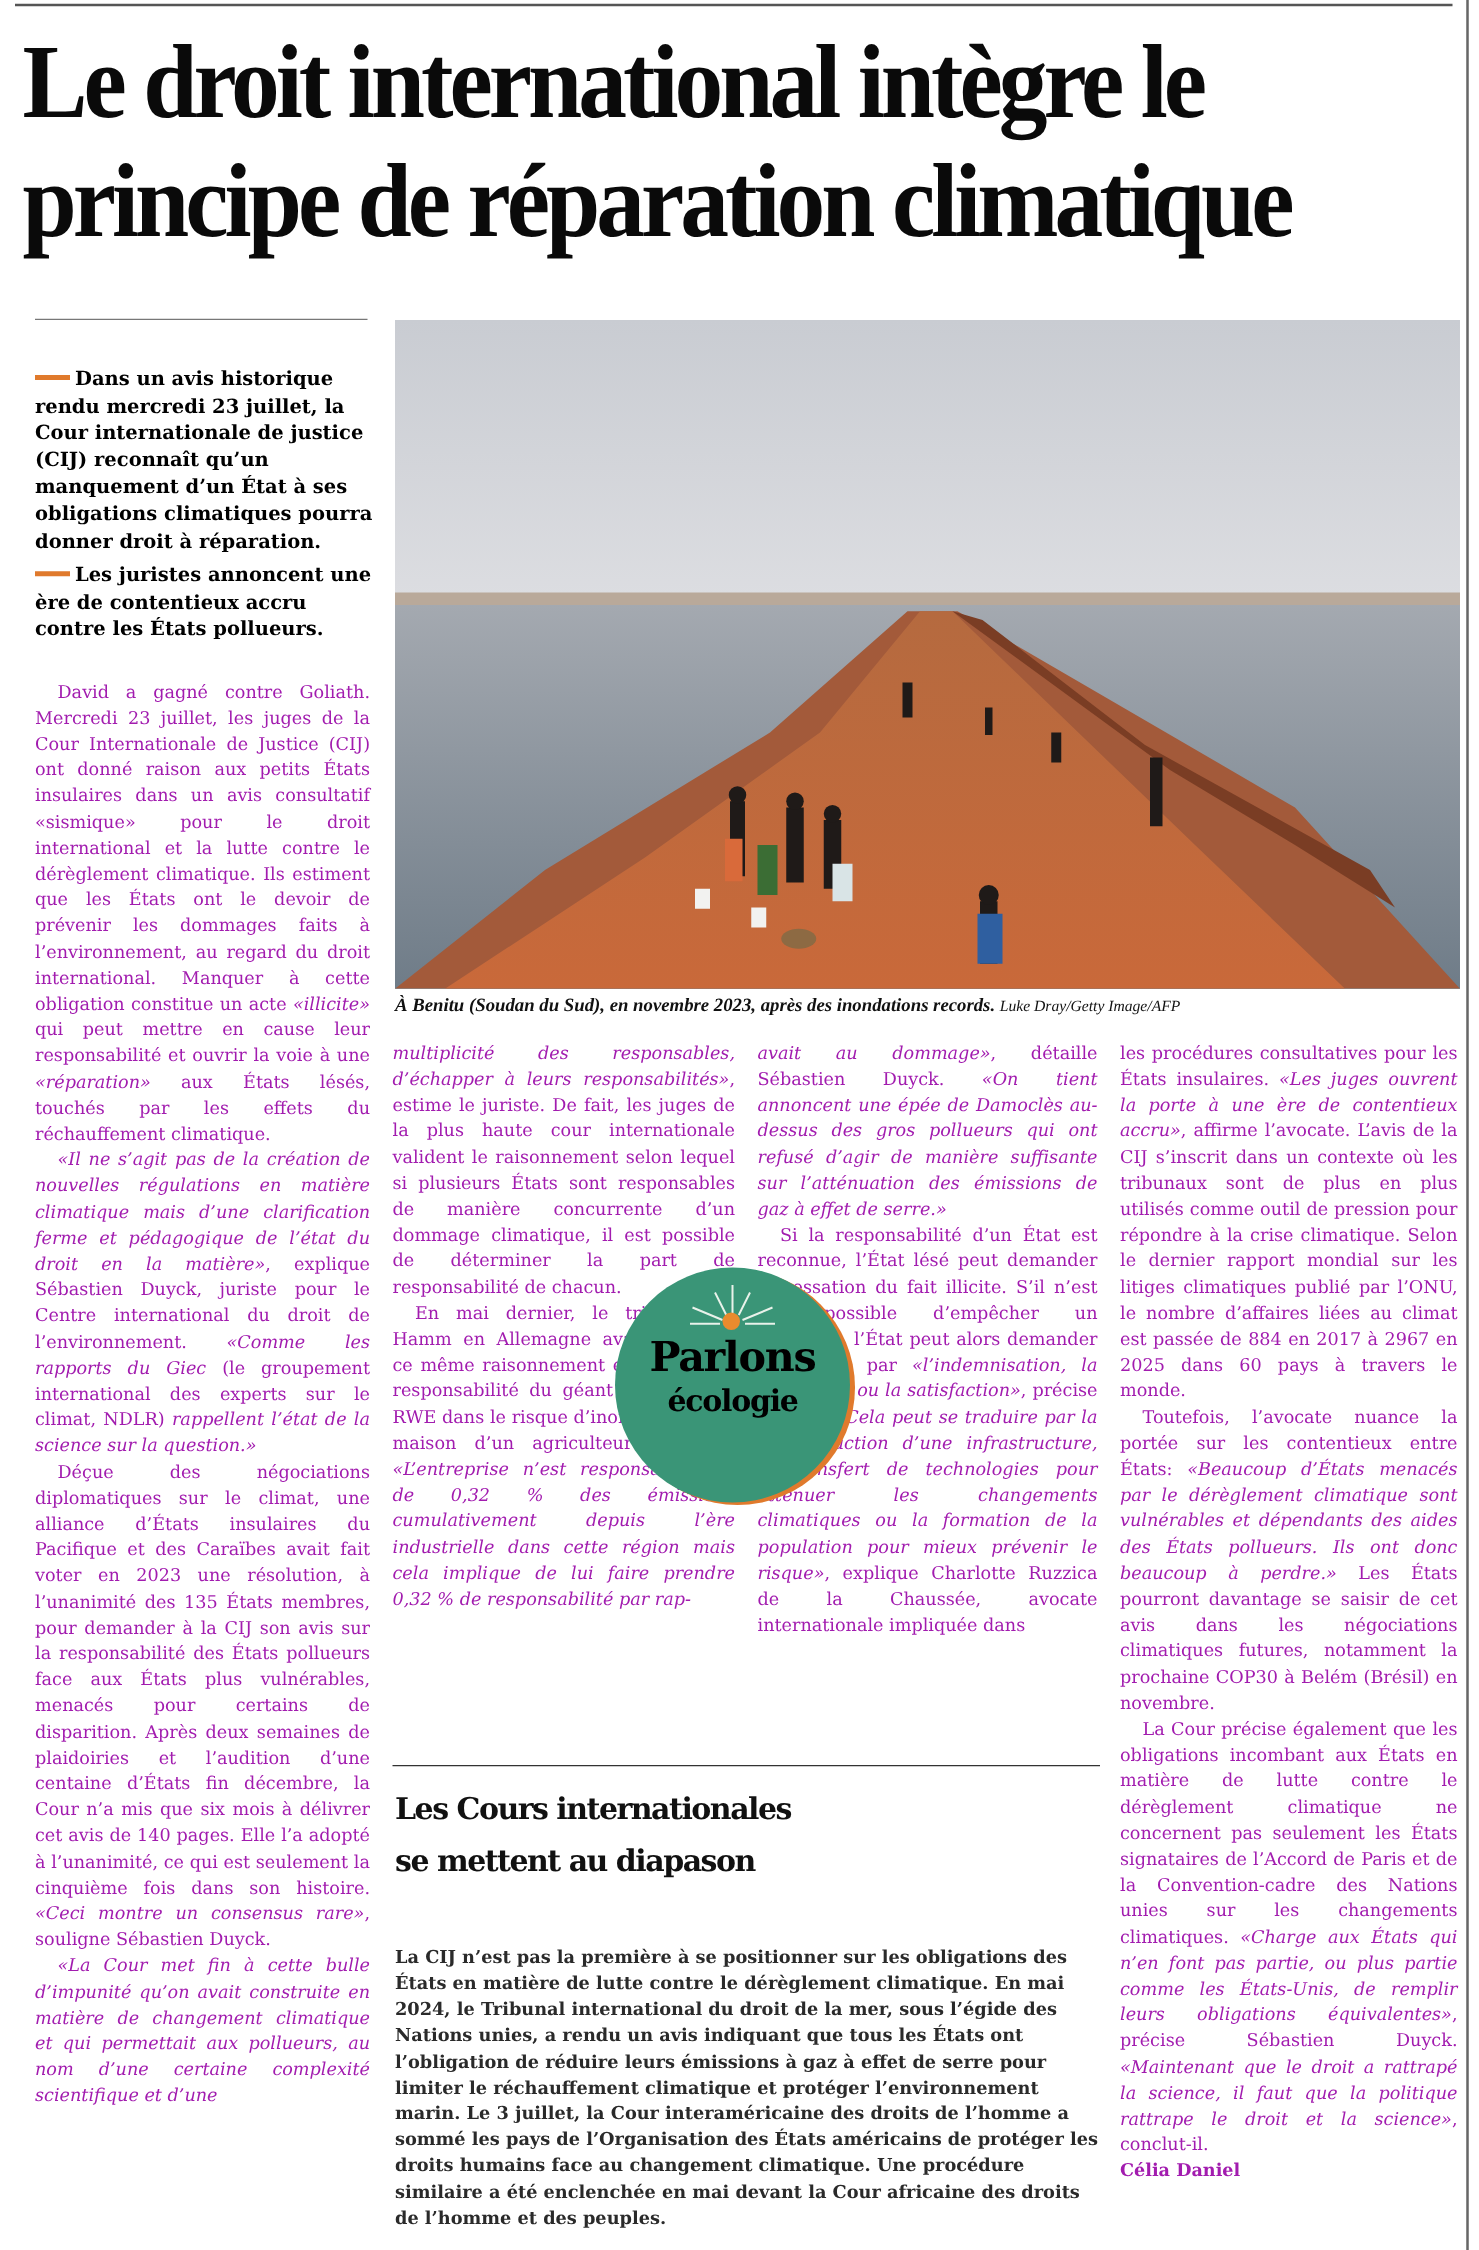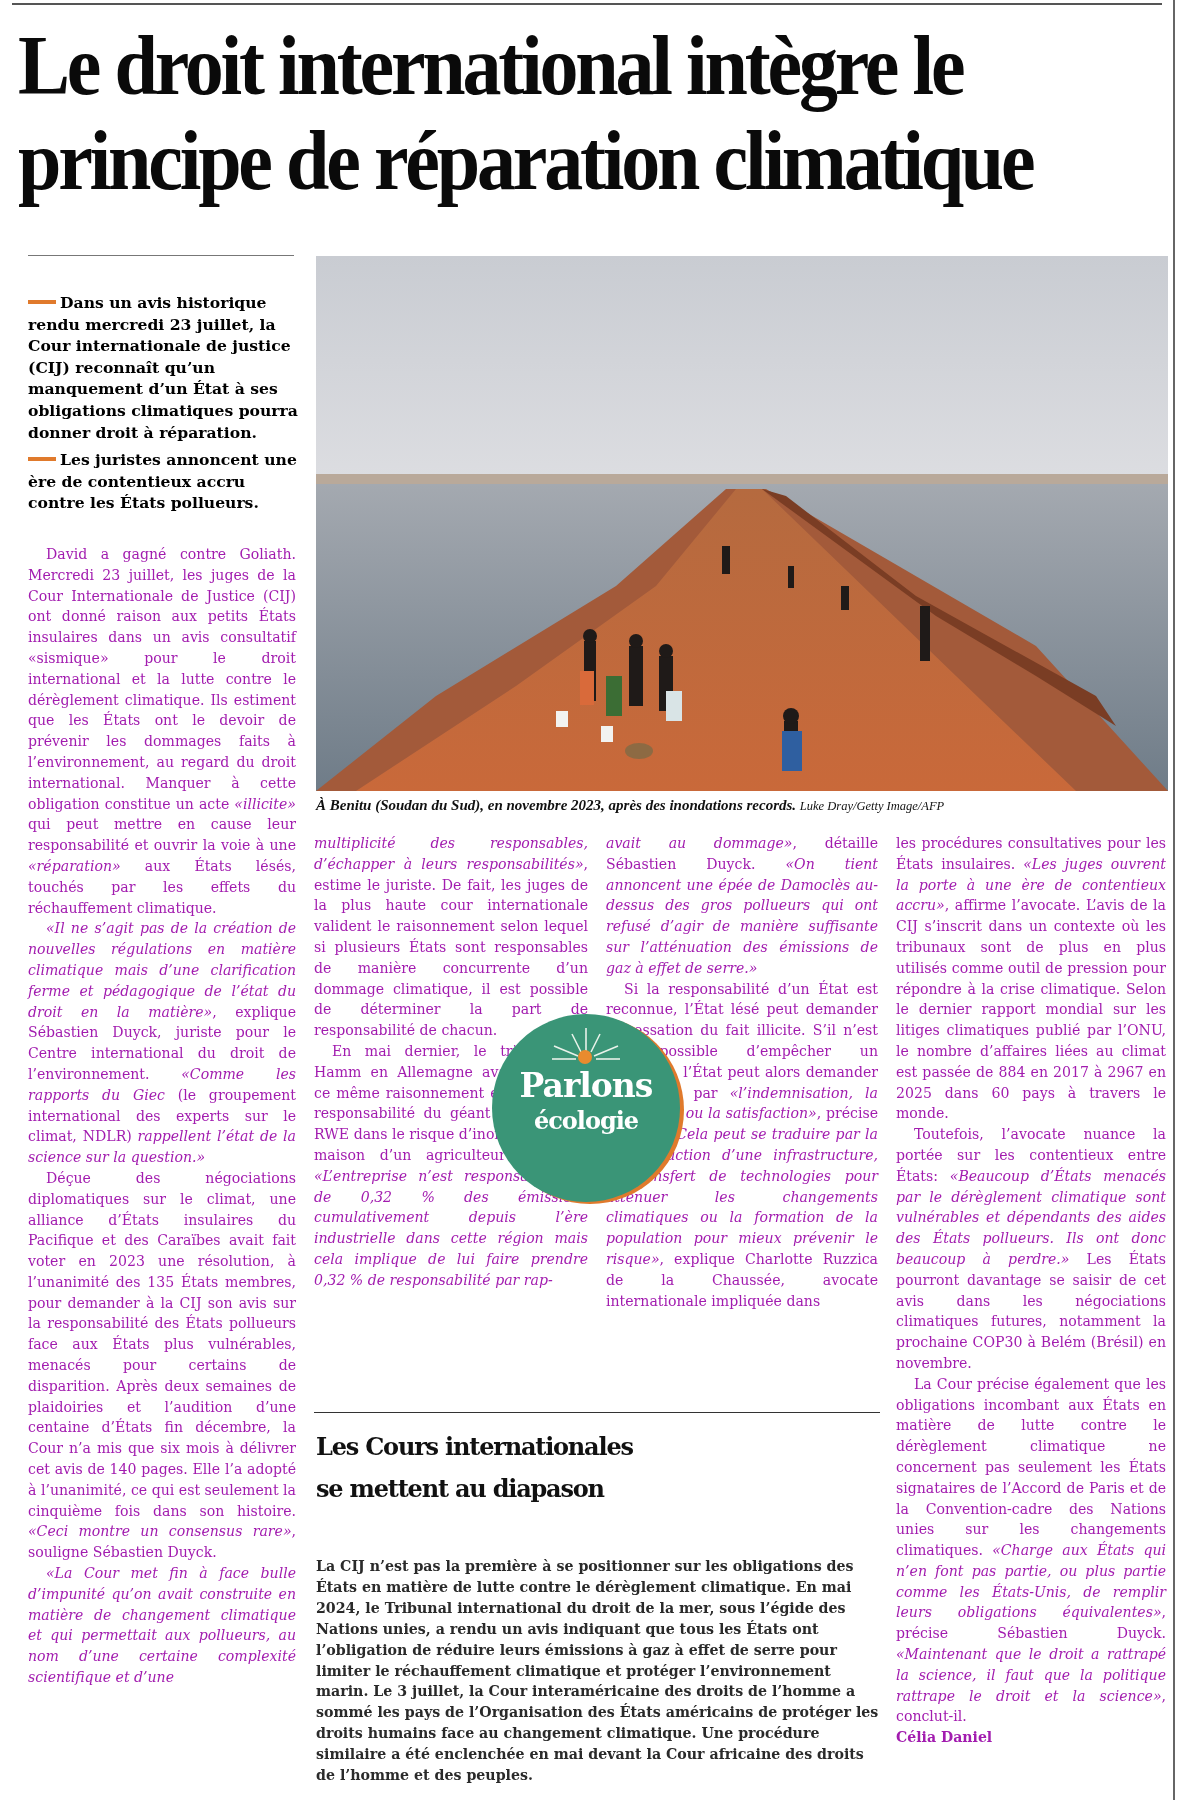--- a/index.html
+++ b/index.html
@@ -52,21 +52,21 @@
   .caption .cap-main { font-weight: bold; font-style: italic; }
   .caption .cap-credit { font-style: italic; font-size: 12.5px; }
 
   .badge {
     position: absolute; left: 492px; top: 1014px; width: 188px; height: 188px; border-radius: 50%;
     background: #3a9577; box-shadow: 4px 2px 0 0 #e07a2c;
   }
   .badge .sun { position: absolute; left: 86px; top: 36px; width: 14px; height: 14px; border-radius: 50%; background: #e98b2e; }
   .badge .rays { position: absolute; left: 56px; top: 12px; width: 76px; height: 44px; }
   .badge .badge-t1, .badge .badge-t2 {
-    position: absolute; width: 100%; text-align: center; color: #ffffff;
+    position: absolute; width: 100%; text-align: center; color: #000000;
     font-family: "DejaVu Serif", serif; font-weight: bold; letter-spacing: -1px;
   }
   .badge .badge-t1 { top: 52px; font-size: 33px; }
   .badge .badge-t2 { top: 92px; font-size: 24px; }
 
   .box-rule { position: absolute; left: 314px; top: 1412px; width: 566px; height: 1px; background: #333; }
   .box-title {
     position: absolute; left: 316px; top: 1426px; width: 560px;
     font-family: "DejaVu Serif", serif; font-size: 24px; line-height: 42px; letter-spacing: -1.2px; color: #111;
   }
@@ -140,21 +140,21 @@
 
 <div class="caption">
   <span class="cap-main">À Benitu (Soudan du Sud), en novembre 2023, après des inondations records.</span>
   <span class="cap-credit">Luke Dray/Getty Image/AFP</span>
 </div>
 
 <div class="col col1">
   <p><span>David a gagné contre Goliath. Mercredi 23 juillet, les juges de la Cour Internationale de Justice (CIJ) ont donné raison aux petits États insulaires dans un avis consultatif «sismique» pour le droit international et la lutte contre le dérèglement climatique. Ils estiment que les États ont le devoir de prévenir les dommages faits à l’environnement, au regard du droit international. Manquer à cette obligation constitue un acte </span><i>«illicite»</i><span> qui peut mettre en cause leur responsabilité et ouvrir la voie à une </span><i>«réparation»</i><span> aux États lésés, touchés par les effets du réchauffement climatique.</span></p>
   <p><i>«Il ne s’agit pas de la création de nouvelles régulations en matière climatique mais d’une clarification ferme et pédagogique de l’état du droit en la matière»</i><span>, explique Sébastien Duyck, juriste pour le Centre international du droit de l’environnement. </span><i>«Comme les rapports du Giec</i><span> (le groupement international des experts sur le climat, NDLR) </span><i>rappellent l’état de la science sur la question.»</i></p>
   <p><span>Déçue des négociations diplomatiques sur le climat, une alliance d’États insulaires du Pacifique et des Caraïbes avait fait voter en 2023 une résolution, à l’unanimité des 135 États membres, pour demander à la CIJ son avis sur la responsabilité des États pollueurs face aux États plus vulnérables, menacés pour certains de disparition. Après deux semaines de plaidoiries et l’audition d’une centaine d’États fin décembre, la Cour n’a mis que six mois à délivrer cet avis de 140 pages. Elle l’a adopté à l’unanimité, ce qui est seulement la cinquième fois dans son histoire. </span><i>«Ceci montre un consensus rare»</i><span>, souligne Sébastien Duyck.</span></p>
-  <p><i>«La Cour met fin à face bulle d’impunité qu’on avait construite en matière de changement climatique et qui permettait aux pollueurs, au nom d’une certaine complexité scientifique et d’une</i></p>
+  <p><i>«La Cour met fin à cette bulle d’impunité qu’on avait construite en matière de changement climatique et qui permettait aux pollueurs, au nom d’une certaine complexité scientifique et d’une</i></p>
 </div>
 
 <div class="col col2">
   <p class="noindent"><i>multiplicité des responsables, d’échapper à leurs responsabilités»</i><span>, estime le juriste. De fait, les juges de la plus haute cour internationale valident le raisonnement selon lequel si plusieurs États sont responsables de manière concurrente d’un dommage climatique, il est possible de déterminer la part de responsabilité de chacun.</span></p>
   <p><span>En mai dernier, le tribunal de Hamm en Allemagne avait appliqué ce même raisonnement et reconnu la responsabilité du géant de l’énergie RWE dans le risque d’inondation de la maison d’un agriculteur péruvien. </span><i>«L’entreprise n’est responsable que de 0,32 % des émissions cumulativement depuis l’ère industrielle dans cette région mais cela implique de lui faire prendre 0,32 % de responsabilité par rap-</i></p>
 </div>
 
 <div class="col col3">
   <p class="noindent"><i>avait au dommage»</i><span>, détaille Sébastien Duyck. </span><i>«On tient annoncent une épée de Damoclès au-dessus des gros pollueurs qui ont refusé d’agir de manière suffisante sur l’atténuation des émissions de gaz à effet de serre.»</i></p>
   <p><span>Si la responsabilité d’un État est reconnue, l’État lésé peut demander la cessation du fait illicite. S’il n’est pas possible d’empêcher un préjudice, l’État peut alors demander réparation par </span><i>«l’indemnisation, la restitution ou la satisfaction»</i><span>, précise la Cour. </span><i>«Cela peut se traduire par la reconstruction d’une infrastructure, le transfert de technologies pour atténuer les changements climatiques ou la formation de la population pour mieux prévenir le risque»</i><span>, explique Charlotte Ruzzica de la Chaussée, avocate internationale impliquée dans</span></p>

